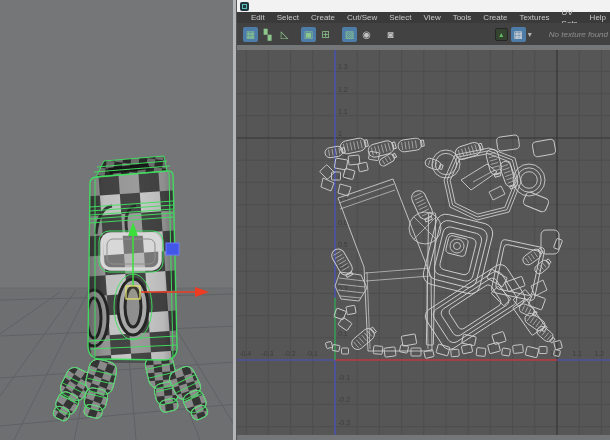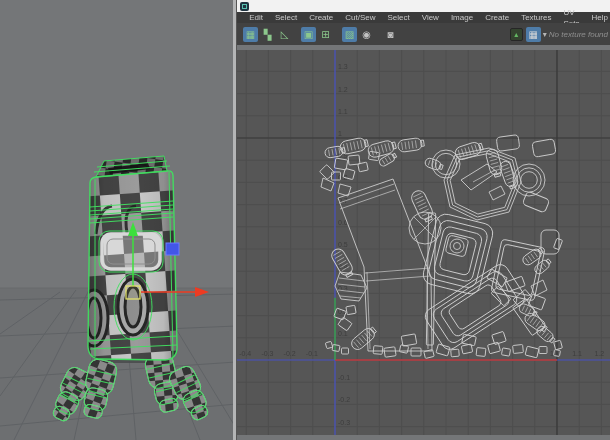--- a/index.html
+++ b/index.html
@@ -20,21 +20,21 @@
   .toolbar{height:22px;background:#424242;display:flex;align-items:center;padding-left:6px;flex:0 0 auto;overflow:hidden;}
   .tbi{width:15px;height:15px;margin-right:2px;text-align:center;line-height:15px;font-size:10px;border-radius:2px;flex:0 0 auto;}
   .tbi.sel{background:#4e7ca8;}
   .tbi.green{color:#8cc88c;}
   .tbi.gray{color:#c2c2c2;}
   .tbi.gap{margin-left:7px;}
   .tex-controls{margin-left:auto;display:flex;align-items:center;padding-right:2px;min-width:0;}
   .img-toggle{width:13px;height:13px;background:#34432f;border:1px solid #262626;color:#63b863;font-size:8px;line-height:11px;text-align:center;border-radius:2px;flex:0 0 auto;}
   .chk-toggle{width:15px;height:15px;background:#4e7ca8;color:#d8d8d8;font-size:10px;line-height:15px;text-align:center;border-radius:2px;margin-left:3px;flex:0 0 auto;}
   .dd-arrow{color:#b5b5b5;font-size:8px;margin-left:2px;flex:0 0 auto;}
-  .tex-status{color:#8f8f8f;font-size:8px;margin-left:2px;white-space:nowrap;overflow:hidden;font-style:italic;}
+  .tex-status{color:#8f8f8f;font-size:8px;margin-left:17px;white-space:nowrap;overflow:hidden;font-style:italic;}
   #uvcanvas{display:block;flex:1 1 auto;}
 </style>
 </head>
 <body>
 
 <div id="stage">
 
   <svg id="viewport" width="236" height="440" viewBox="0 0 236 440">
     <defs>
       <pattern id="chk" width="40" height="40" patternUnits="userSpaceOnUse" patternTransform="rotate(-4) translate(6,2)">
@@ -200,21 +200,21 @@
           <i></i>
         </span>
     </div>
     <div class="menubar" id="menubar">
         <span class="mi">Edit</span>
         <span class="mi">Select</span>
         <span class="mi">Create</span>
         <span class="mi">Cut/Sew</span>
         <span class="mi">Select</span>
         <span class="mi">View</span>
-        <span class="mi">Image</span>
+        <span class="mi">Tools</span>
         <span class="mi">Create</span>
         <span class="mi">Textures</span>
         <span class="mi">UV Sets</span>
         <span class="mi">Help</span>
       </div>
     <div class="toolbar">
       <span id="tb-icons" style="display:flex;align-items:center;">
           <span class="tbi green sel">▦</span>
           <span class="tbi green">▚</span>
           <span class="tbi green">◺</span>

